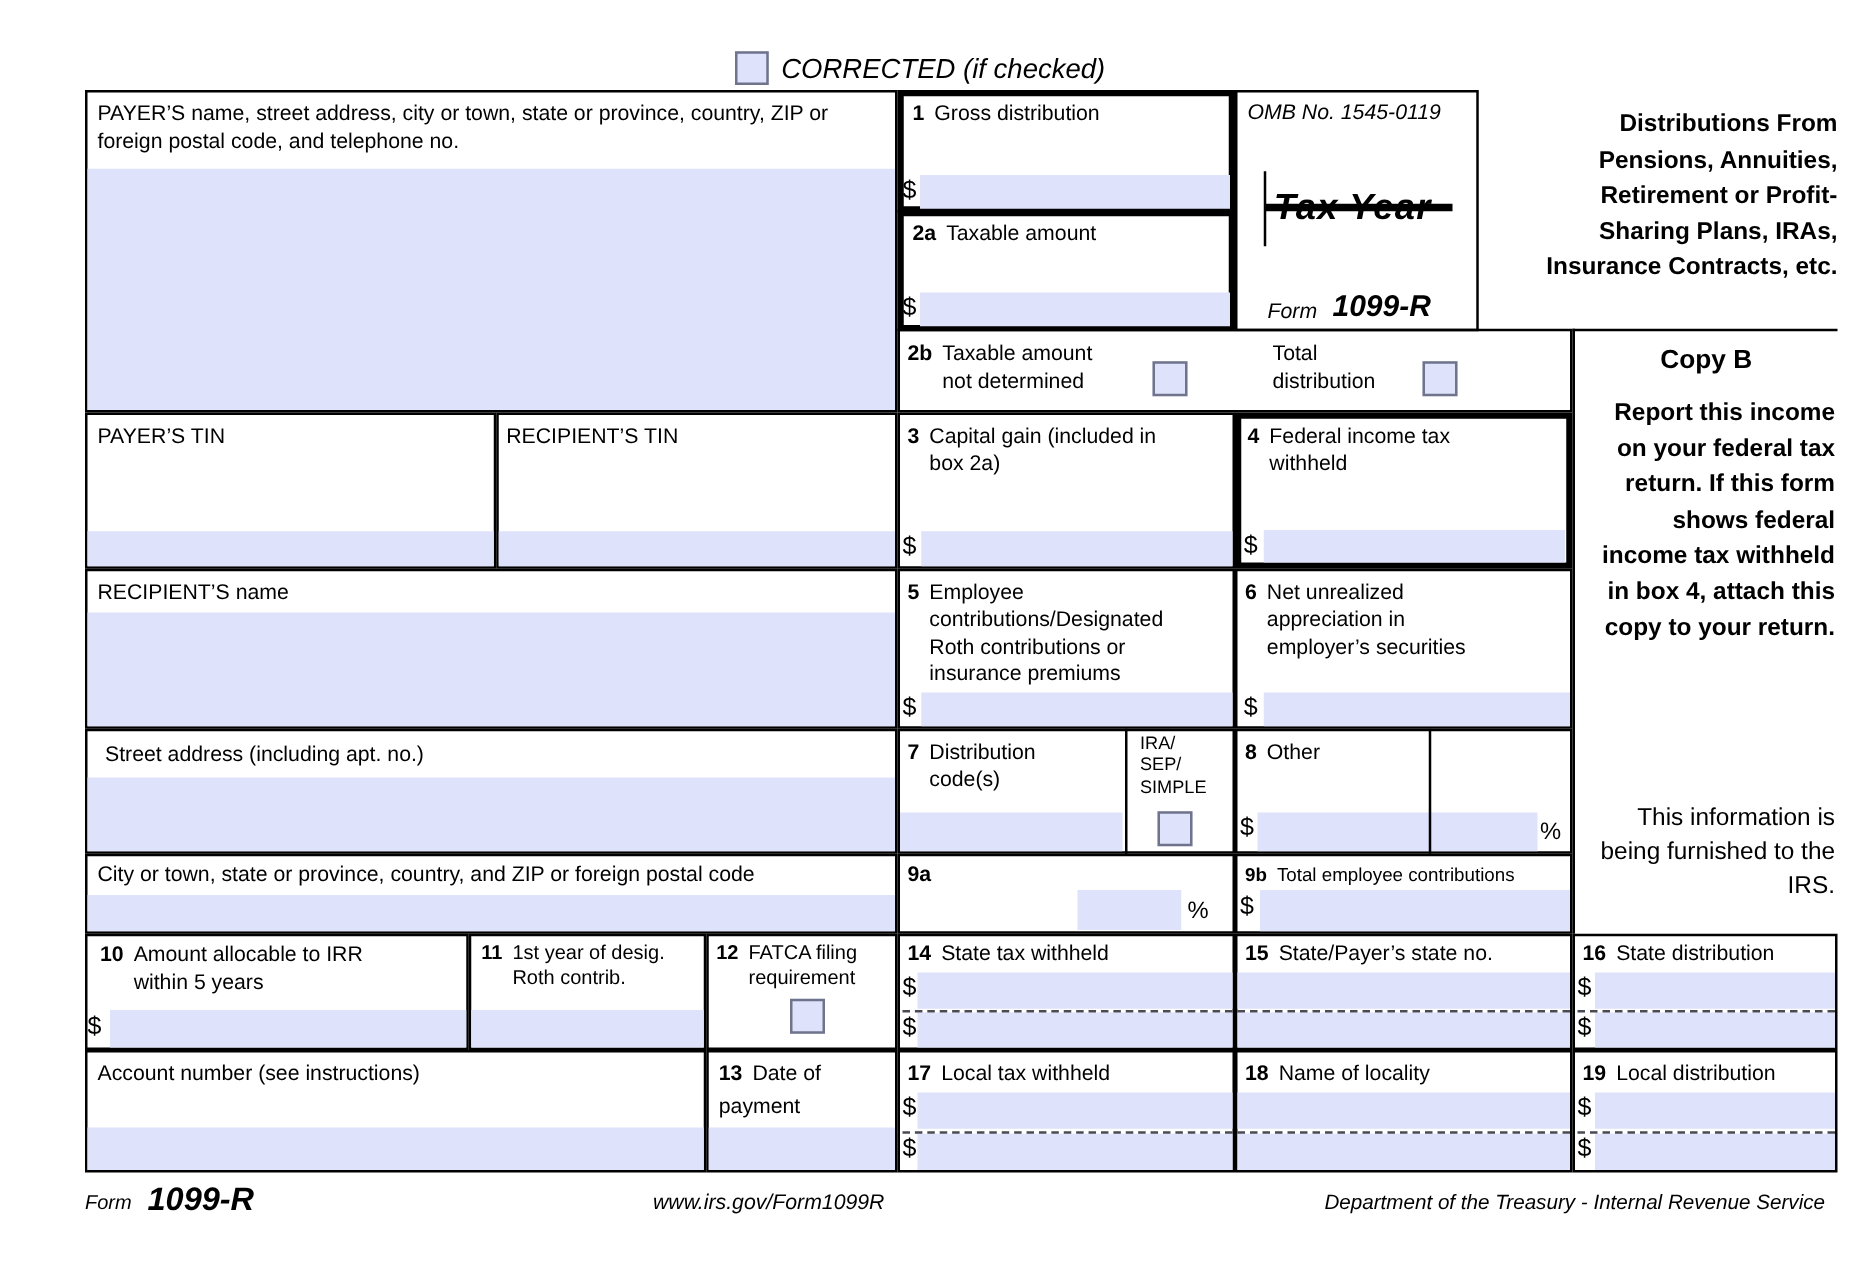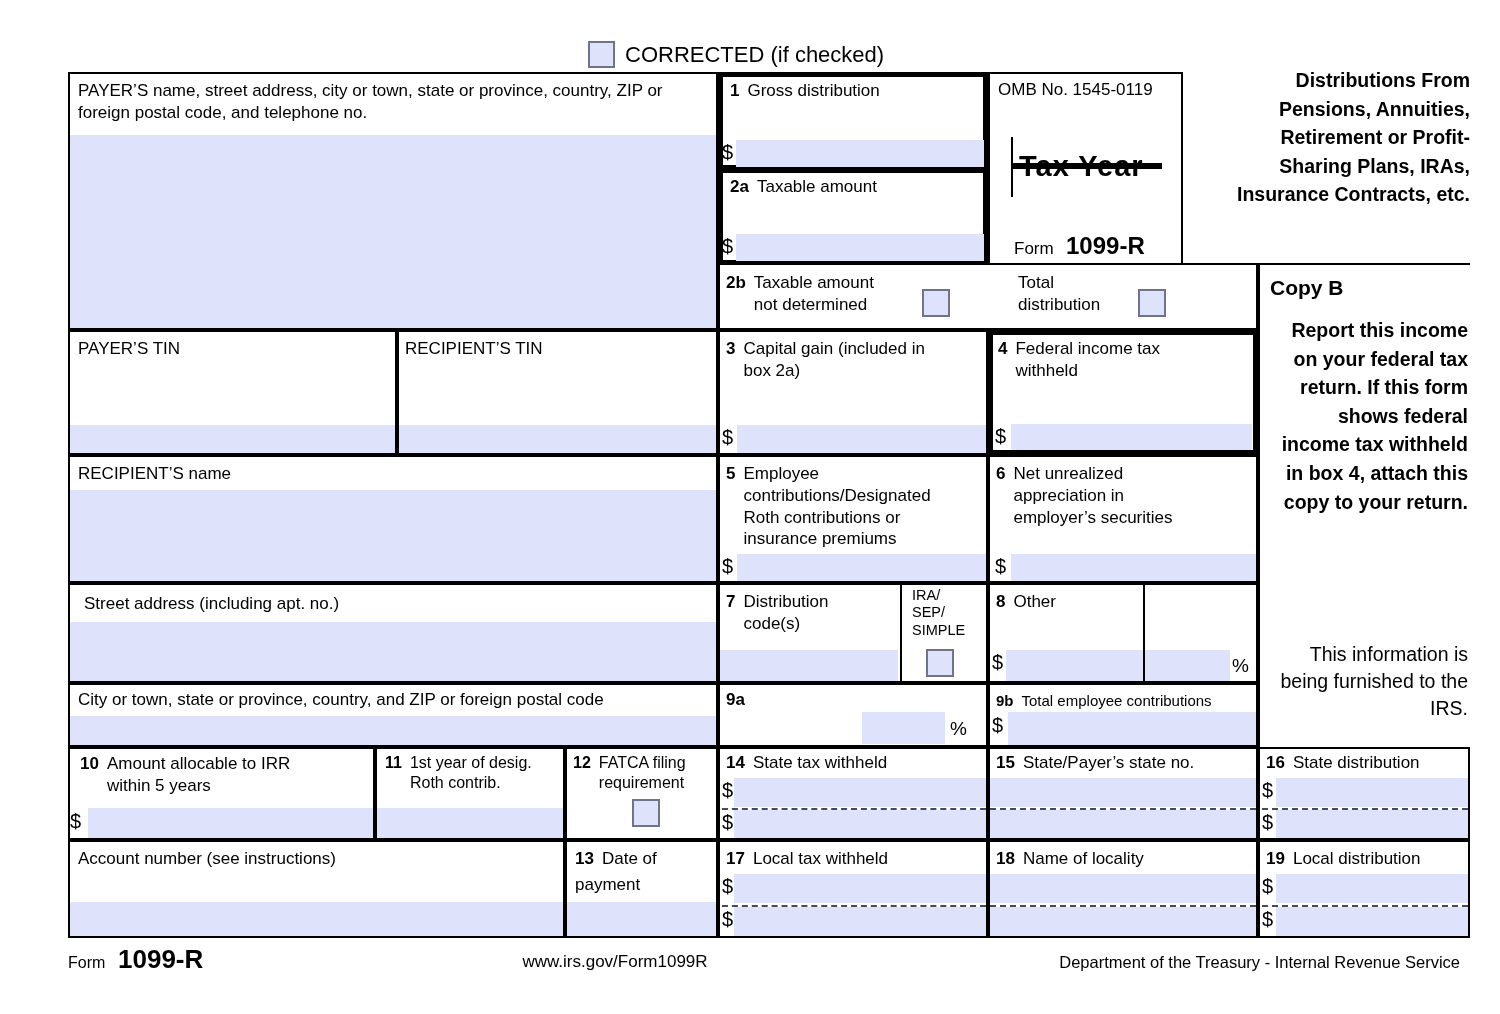--- a/index.html
+++ b/index.html
@@ -1,31 +1,31 @@
 <!DOCTYPE html>
 <html><head>
 <meta charset="utf-8">
 <style>
   html,body{margin:0;padding:0;background:#ffffff;}
   #root{position:relative;width:1500px;height:1014px;background:#ffffff;
         font-family:"Liberation Sans","DejaVu Sans",sans-serif;color:#000;overflow:hidden;}
-  .abs{position:absolute;box-sizing:border-box;}
+  .abs{position:absolute;box-sizing:border-box;font-style:italic;}
   .cell{position:absolute;box-sizing:border-box;border:2px solid #000;background:transparent;}
   .heavy{border-width:5px;}
   .fill{position:absolute;box-sizing:border-box;background:#dee2fa;}
   .cb{position:absolute;box-sizing:border-box;background:#dee2fa;border:2px solid #6f748c;}
   .lbl{position:absolute;font-size:17px;line-height:1.28;display:flex;align-items:flex-start;white-space:pre-line;}
   .num{font-weight:bold;margin-right:8px;flex:0 0 auto;}
   .txt{display:block;}
   .dollar{position:absolute;font-size:20px;font-weight:400;}
   .pct{position:absolute;font-size:19px;}
   .dash{position:absolute;border-top:2px dashed #4a4a55;height:0;}
   .vline{position:absolute;width:2px;background:#000;}
   .rhead{position:absolute;text-align:right;font-weight:bold;font-size:19.5px;line-height:28.5px;}
-  .copyb{position:absolute;text-align:left;font-weight:bold;font-size:21px;}
+  .copyb{position:absolute;text-align:center;font-weight:bold;font-size:21px;}
   .copytxt{position:absolute;text-align:right;font-weight:bold;font-size:19.5px;line-height:28.6px;}
   .furnish{position:absolute;text-align:right;font-weight:400;font-size:19.5px;line-height:27px;}
   .small{font-size:14.5px;line-height:1.2;}
   .cond{font-size:15px;}
   .mid{font-size:16px;}
 </style>
 </head>
 <body>
 
 <div id="root">
@@ -174,21 +174,21 @@
   <div class="dollar" style="left:1262px;top:875px;">$</div>
   <div class="dollar" style="left:1262px;top:908px;">$</div>
 
   <div class="abs" style="left:998px;top:80px;font-size:17px;">OMB No. 1545-0119</div>
   <div class="vline" style="left:1011px;top:137px;height:60px;"></div>
   <div class="abs" style="left:1019px;top:150px;font-size:29px;font-weight:bold;letter-spacing:1px;">Tax Year</div>
   <div class="abs" style="left:1012px;top:163px;width:150px;height:6px;background:#000;"></div>
   <div class="abs" style="left:1014px;top:239px;font-size:17px;">Form</div>
   <div class="abs" style="left:1066px;top:232px;font-size:24px;font-weight:bold;">1099-R</div>
 
-  <div class="rhead" style="left:1225px;top:66px;width:245px;">Distributions From Pensions, Annuities, Retirement or Profit-Sharing Plans, IRAs, Insurance Contracts, etc.</div>
+  <div class="rhead" style="left:1225px;top:85px;width:245px;">Distributions From Pensions, Annuities, Retirement or Profit-Sharing Plans, IRAs, Insurance Contracts, etc.</div>
 
   <div class="copyb" style="left:1270px;top:276px;width:190px;">Copy B</div>
   <div class="copytxt" style="left:1268px;top:316px;width:200px;">Report this income on your federal tax return. If this form shows federal income tax withheld in box 4, attach this copy to your return.</div>
   <div class="furnish" style="left:1268px;top:641px;width:200px;">This information is being furnished to the IRS.</div>
 
   <div class="abs" style="left:68px;top:954px;font-size:16px;">Form</div>
   <div class="abs" style="left:118px;top:944px;font-size:26px;font-weight:bold;">1099-R</div>
   <div class="abs" style="left:510px;top:952px;width:210px;text-align:center;font-size:17px;">www.irs.gov/Form1099R</div>
   <div class="abs" style="left:1010px;top:953px;width:450px;text-align:right;font-size:16.5px;">Department of the Treasury - Internal Revenue Service</div>
 

